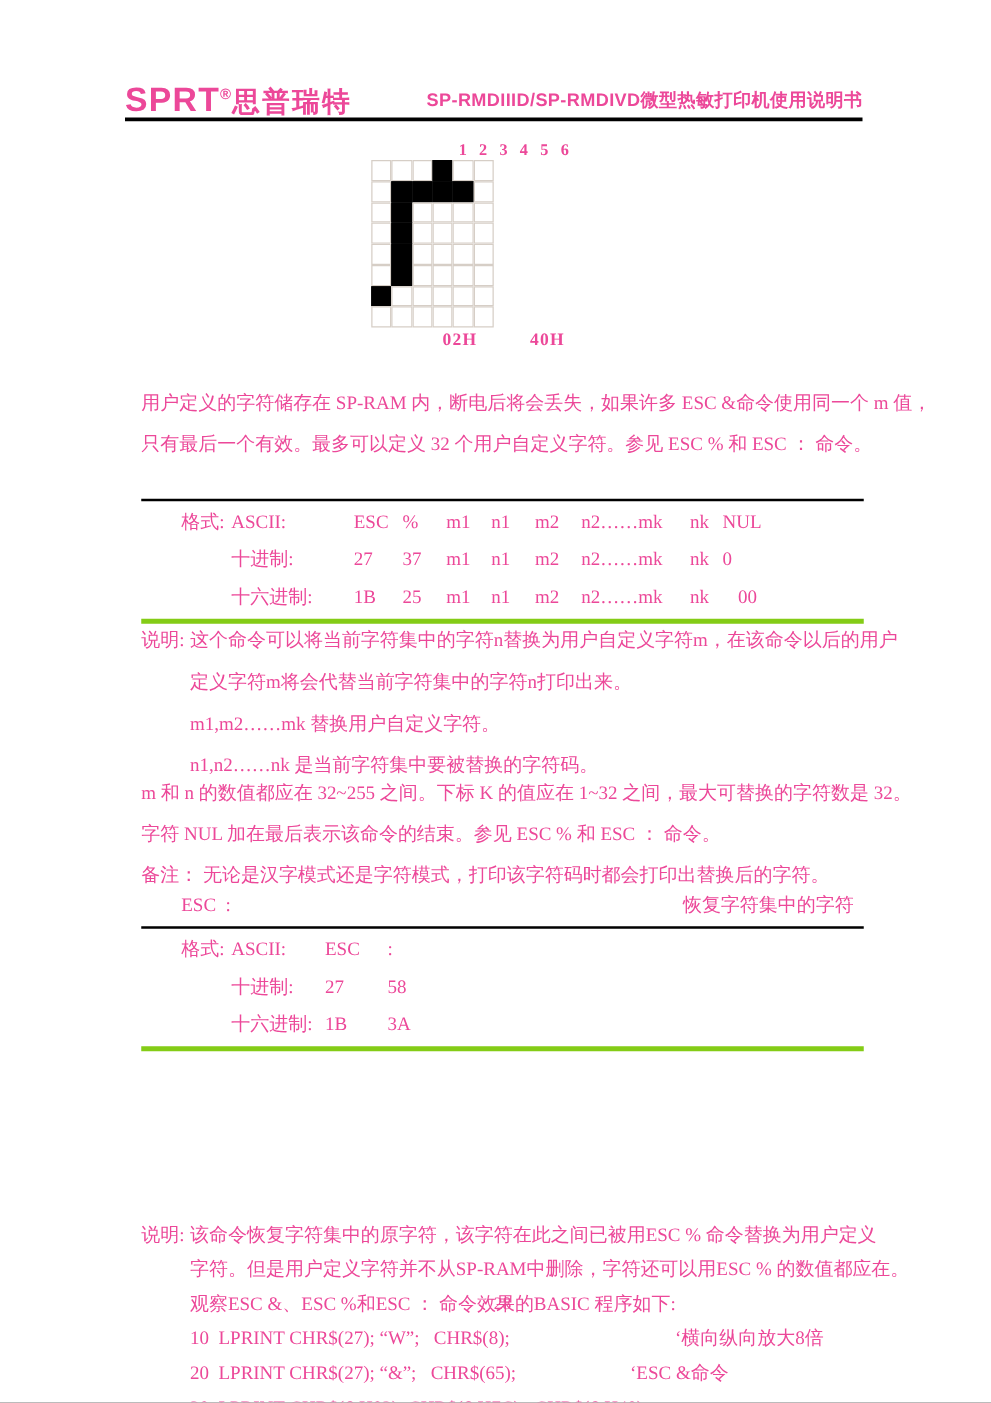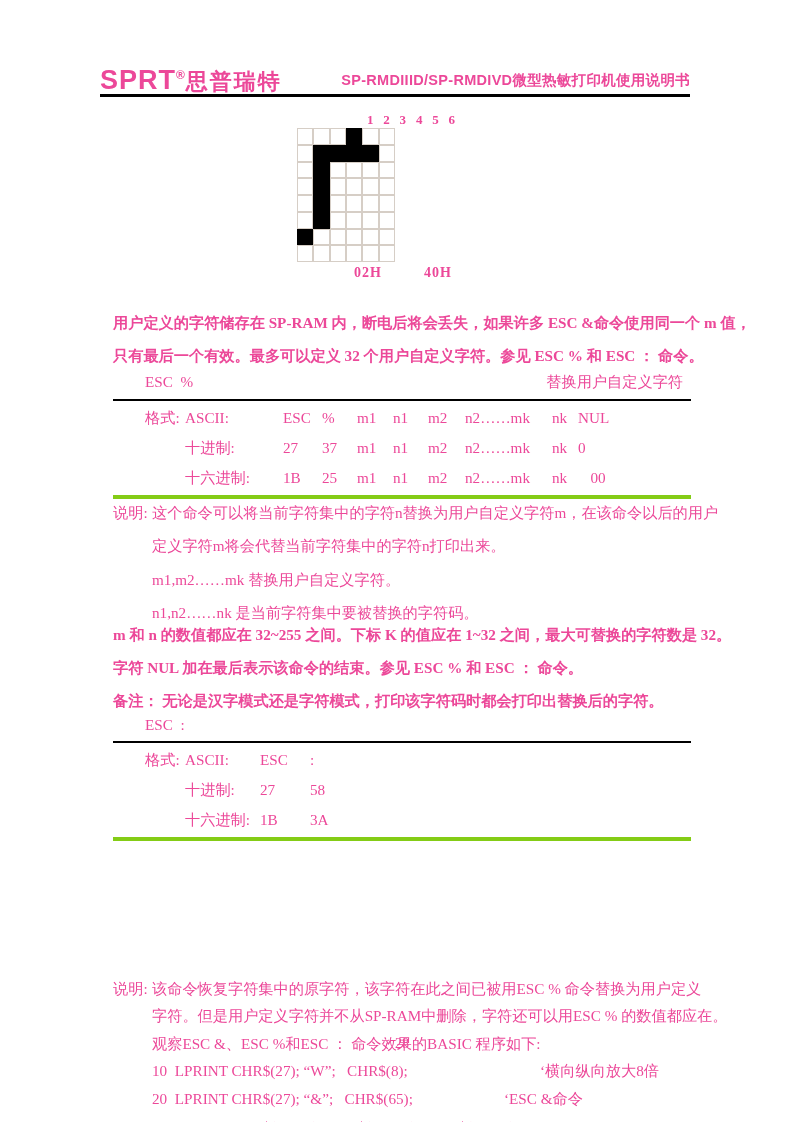--- a/index.html
+++ b/index.html
@@ -29,21 +29,21 @@
             grid-template-columns:repeat(6,1fr);grid-template-rows:repeat(8,1fr);}
   .cell{border:1px solid #d6cec6;background:#fff;}
   .cell.filled{background:#000;border-color:#000;}
   .fig-hex{margin-left:65px;width:98px;position:relative;height:20px;margin-top:3px;}
   .hex-left,.hex-right{position:absolute;font-size:14px;font-weight:600;letter-spacing:1px;}
   .hex-left{left:-8px;}
   .hex-right{left:62px;}
 
   
   .block{position:absolute;left:113px;width:578px;font-size:15.2px;}
-  .tline{line-height:33px;white-space:nowrap;font-weight:bold;}
+  .tline{line-height:33px;white-space:nowrap;}
 
   #intro{top:306px;}
 
   .cmd-head{display:flex;justify-content:space-between;line-height:26px;}
   #cmd1-head{top:369px;}
   #cmd2-head{top:712px;}
   .cmd-name{padding-left:32px;white-space:pre;}
   .cmd-title{padding-right:8px;}
 
   .cmdtable{border-top:2px solid #000;border-bottom:4px solid #84cc16;padding:2px 0;}
@@ -148,24 +148,20 @@
       <span class="hex-left">02H</span>
       <span class="hex-right">40H</span>
     </div>
   </div>
 
   <div class="block" id="intro">
     <div class="tline">用户定义的字符储存在 SP-RAM 内，断电后将会丢失，如果许多 ESC  &amp;命令使用同一个 m 值，</div>
     <div class="tline">只有最后一个有效。最多可以定义 32 个用户自定义字符。参见 ESC % 和 ESC ： 命令。</div>
   </div>
 
-  <div class="block cmd-head" id="cmd1-head">
-    <span class="cmd-name">ESC  %</span>
-    <span class="cmd-title">替换用户自定义字符</span>
-  </div>
 
   <div class="block cmdtable" id="table1">
       <div class="trow">
         <span class="tprefix">格式:</span>
         <span class="tlabel">ASCII:</span>
         <span class="tcell" style="width: 39px;">ESC</span>
         <span class="tcell" style="width: 35px;">%</span>
         <span class="tcell" style="width: 36px;">m1</span>
         <span class="tcell" style="width: 35px;">n1</span>
         <span class="tcell" style="width: 37px;">m2</span>
@@ -213,20 +209,21 @@
     <div class="tline">m 和 n 的数值都应在 32~255 之间。下标 K 的值应在 1~32 之间，最大可替换的字符数是 32。</div>
     <div class="tline">字符 NUL 加在最后表示该命令的结束。参见 ESC % 和 ESC ： 命令。</div>
   </div>
 
   <div class="block" id="remark">
     <div class="tline">备注： 无论是汉字模式还是字符模式，打印该字符码时都会打印出替换后的字符。</div>
   </div>
 
   <div class="block cmd-head" id="cmd2-head">
     <span class="cmd-name">ESC  :</span>
+    <span class="cmd-title">恢复字符集中的字符</span>
   </div>
 
   <div class="block cmdtable" id="table2">
       <div class="trow">
         <span class="tprefix">格式:</span>
         <span class="tlabel">ASCII:</span>
         <span class="tcell" style="width: 50px;">ESC</span>
         <span class="tcell" style="width: 50px;">:</span>
       </div>
       <div class="trow">

